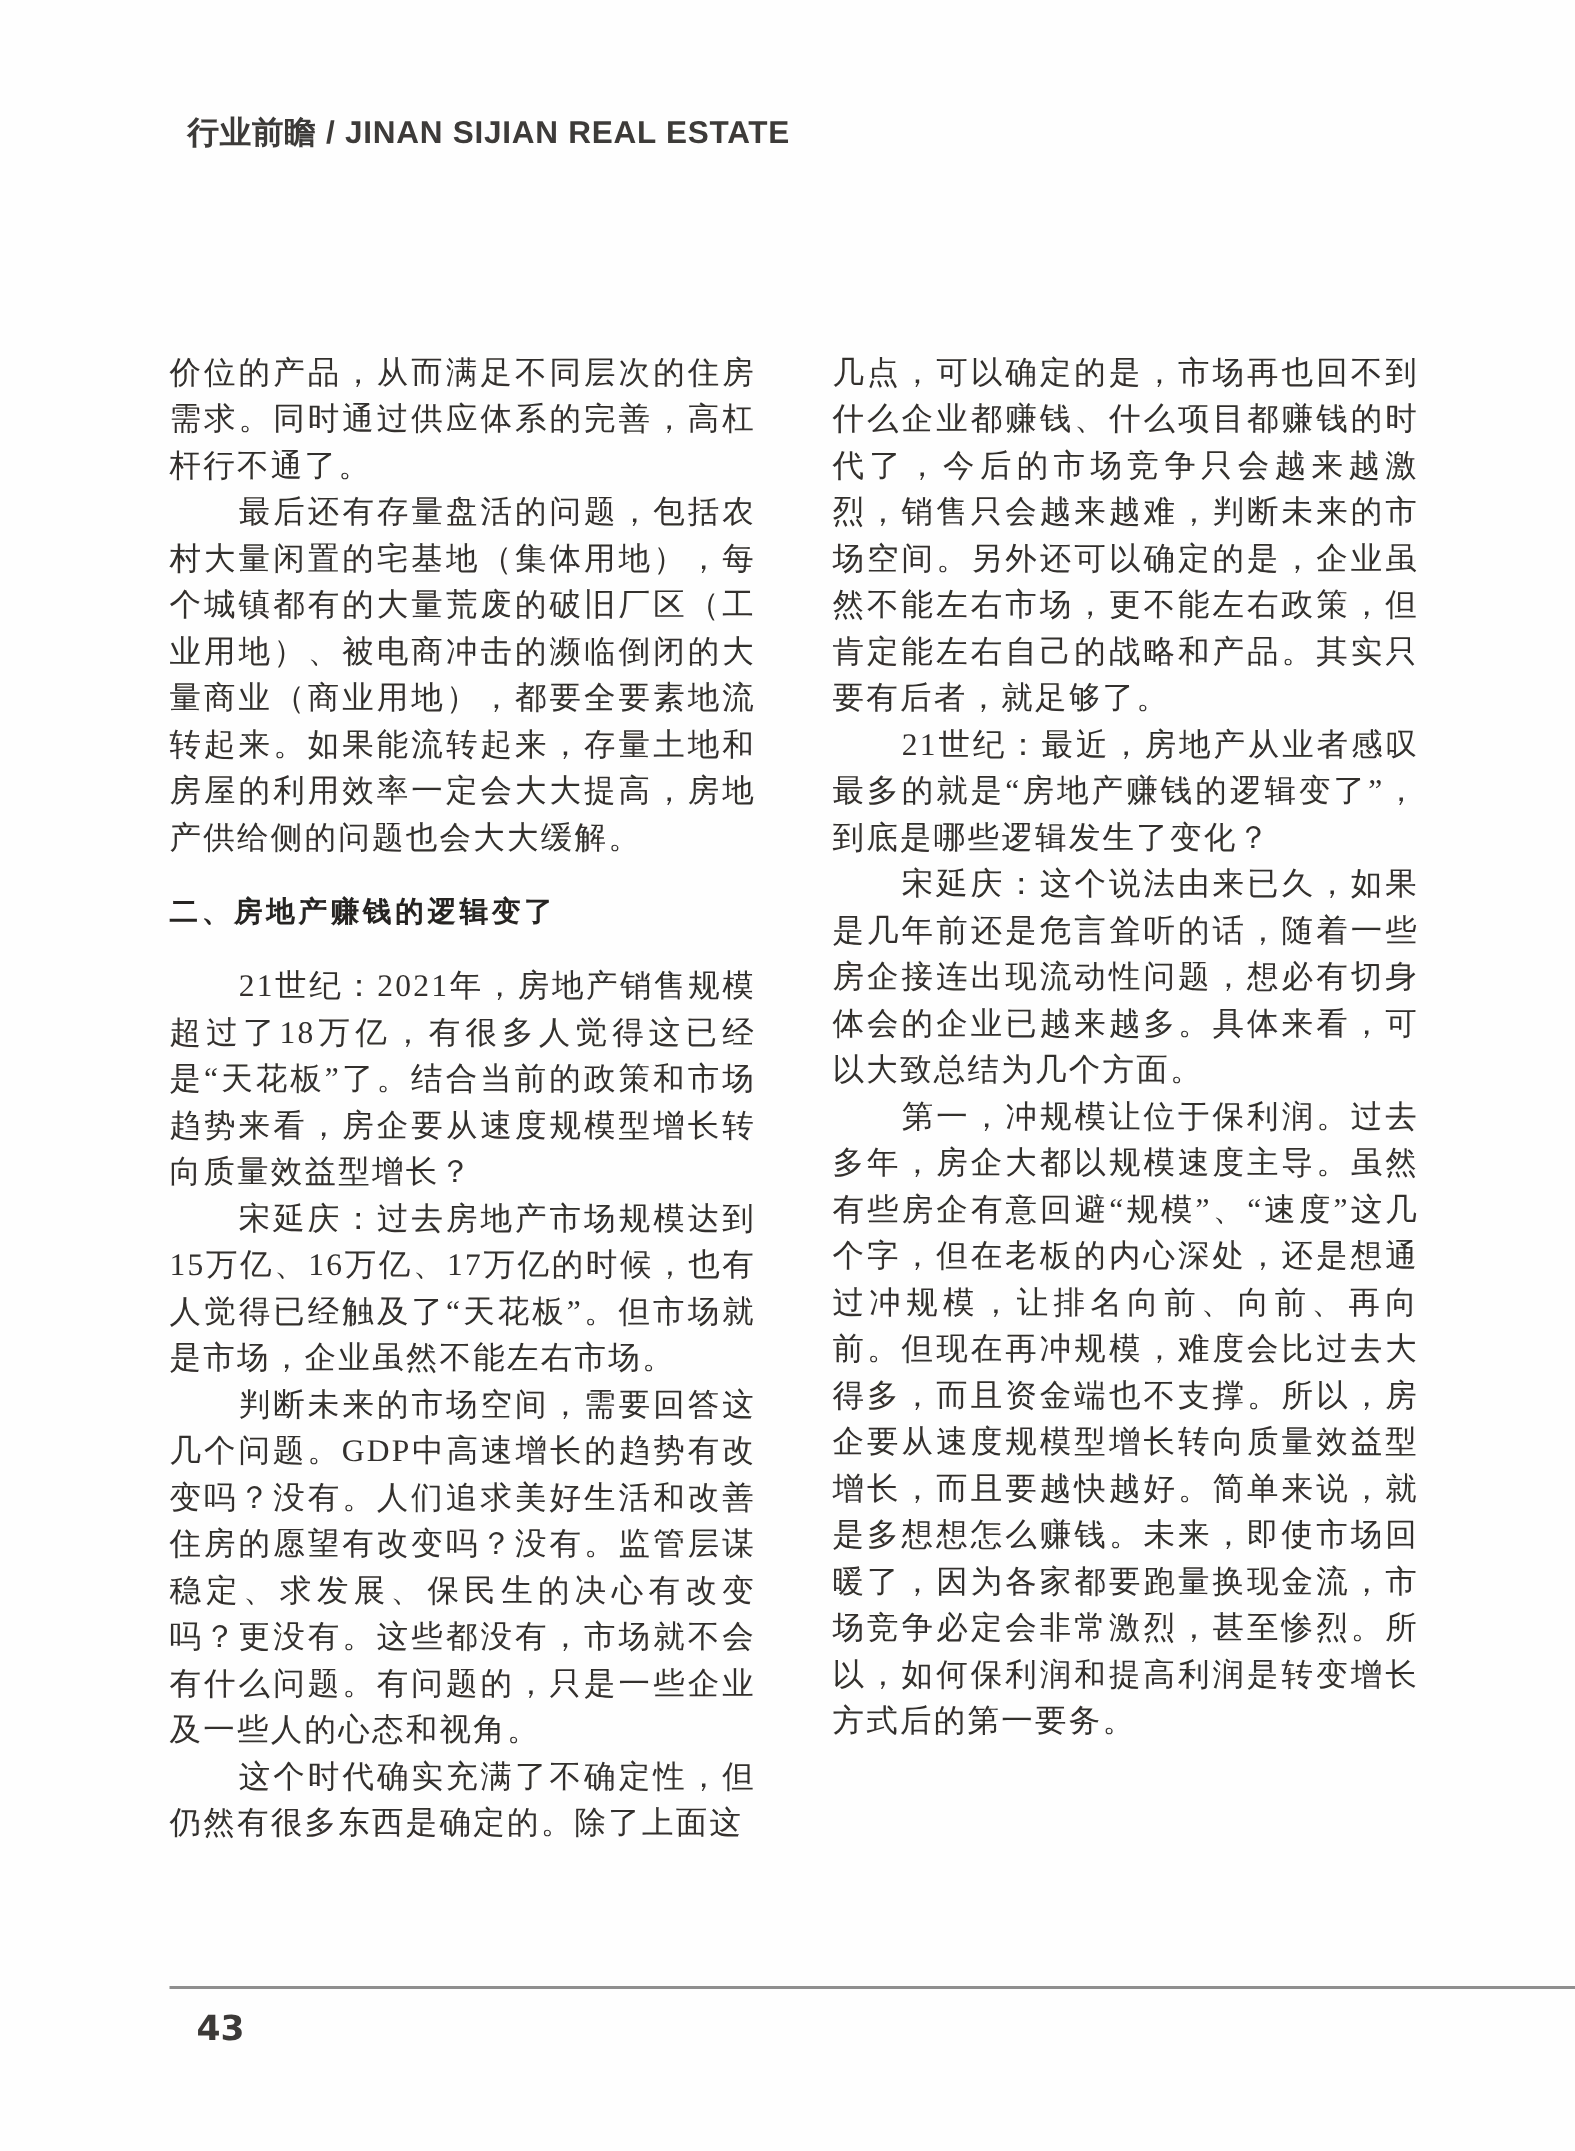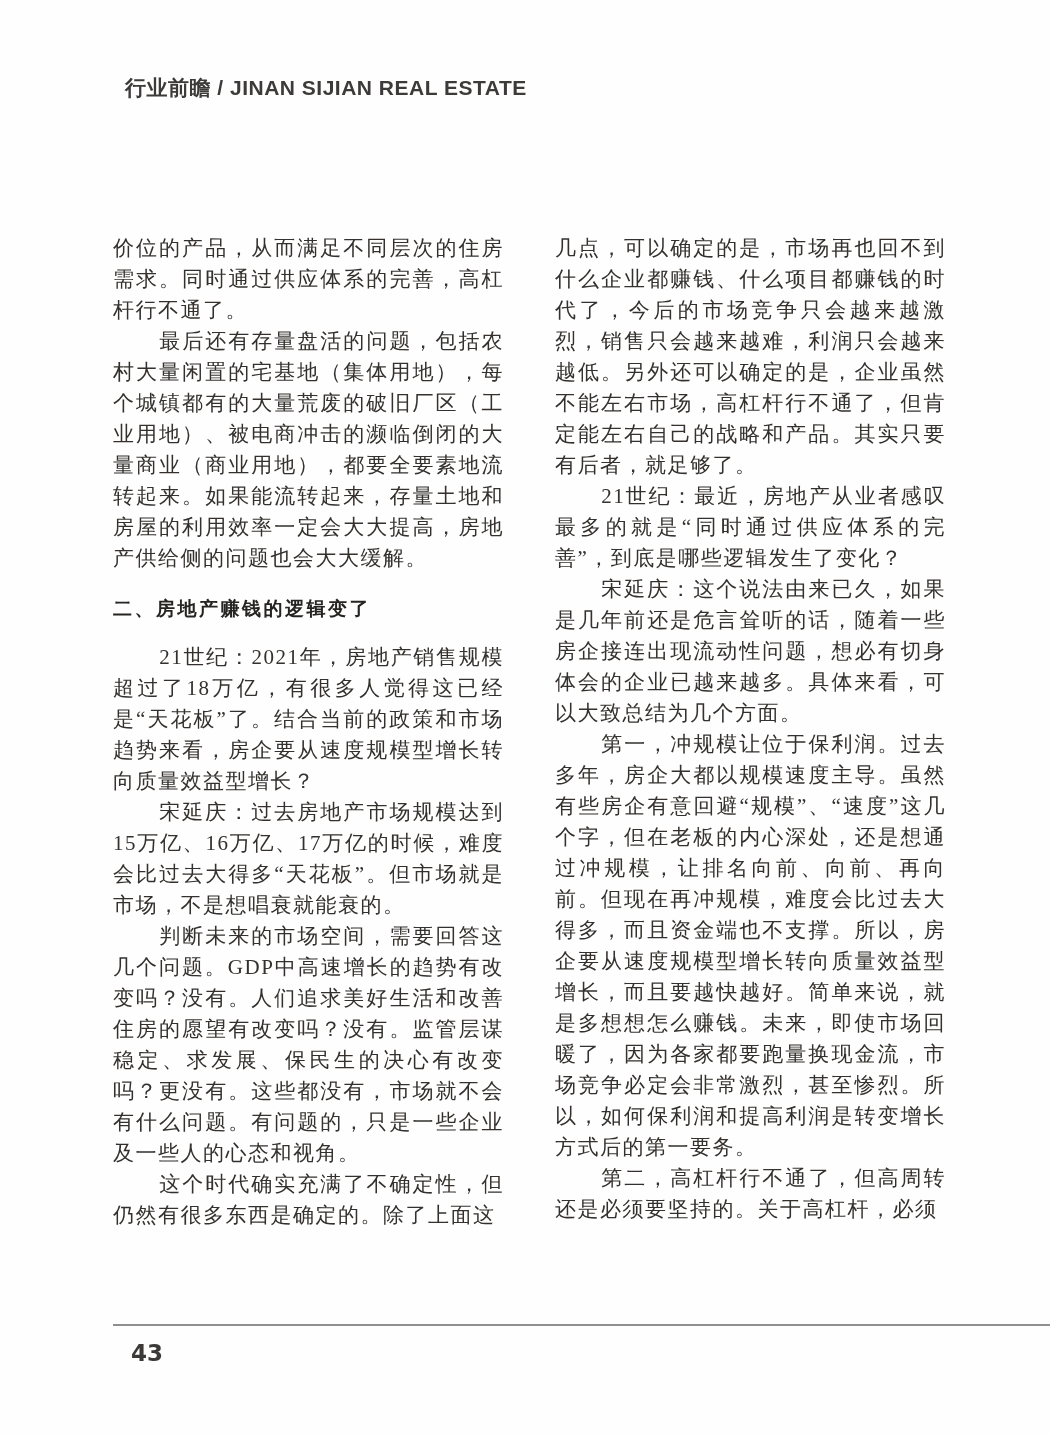--- a/index.html
+++ b/index.html
@@ -85,31 +85,30 @@
 
   <div class="header-title">行业前瞻 / JINAN SIJIAN REAL ESTATE</div>
 
   <div class="article">
 
     <div class="column">
       <p class="body-p">价位的产品，从而满足不同层次的住房需求。同时通过供应体系的完善，高杠杆行不通了。</p>
       <p class="body-p indent">最后还有存量盘活的问题，包括农村大量闲置的宅基地（集体用地），每个城镇都有的大量荒废的破旧厂区（工业用地）、被电商冲击的濒临倒闭的大量商业（商业用地），都要全要素地流转起来。如果能流转起来，存量土地和房屋的利用效率一定会大大提高，房地产供给侧的问题也会大大缓解。</p>
       <h2 class="section-heading">二、房地产赚钱的逻辑变了</h2>
       <p class="body-p indent">21世纪：2021年，房地产销售规模超过了18万亿，有很多人觉得这已经是“天花板”了。结合当前的政策和市场趋势来看，房企要从速度规模型增长转向质量效益型增长？</p>
-      <p class="body-p indent">宋延庆：过去房地产市场规模达到15万亿、16万亿、17万亿的时候，难度会比过去大得多“天花板”。但市场就是市场，不是想唱衰就能衰的。</p>
+      <p class="body-p indent">宋延庆：过去房地产市场规模达到15万亿、16万亿、17万亿的时候，也有人觉得已经触及了“天花板”。但市场就是市场，企业虽然不能左右市场。</p>
       <p class="body-p indent">判断未来的市场空间，需要回答这几个问题。GDP中高速增长的趋势有改变吗？没有。人们追求美好生活和改善住房的愿望有改变吗？没有。监管层谋稳定、求发展、保民生的决心有改变吗？更没有。这些都没有，市场就不会有什么问题。有问题的，只是一些企业及一些人的心态和视角。</p>
       <p class="body-p indent">这个时代确实充满了不确定性，但仍然有很多东西是确定的。除了上面这</p>
     </div>
 
     <div class="column">
-      <p class="body-p">几点，可以确定的是，市场再也回不到什么企业都赚钱、什么项目都赚钱的时代了，今后的市场竞争只会越来越激烈，销售只会越来越难，利润只会越来越低。另外还可以确定的是，企业虽然不能左右市场，高杠杆行不通了，但肯定能左右自己的战略和产品。其实只要有后者，就足够了。</p>
-      <p class="body-p indent">21世纪：最近，房地产从业者感叹最多的就是“同时通过供应体系的完善”，到底是哪些逻辑发生了变化？</p>
+      <p class="body-p">几点，可以确定的是，市场再也回不到什么企业都赚钱、什么项目都赚钱的时代了，今后的市场竞争只会越来越激烈，销售只会越来越难，判断未来的市场空间。另外还可以确定的是，企业虽然不能左右市场，更不能左右政策，但肯定能左右自己的战略和产品。其实只要有后者，就足够了。</p>
+      <p class="body-p indent">21世纪：最近，房地产从业者感叹最多的就是“房地产赚钱的逻辑变了”，到底是哪些逻辑发生了变化？</p>
       <p class="body-p indent">宋延庆：这个说法由来已久，如果是几年前还是危言耸听的话，随着一些房企接连出现流动性问题，想必有切身体会的企业已越来越多。具体来看，可以大致总结为几个方面。</p>
       <p class="body-p indent">第一，冲规模让位于保利润。过去多年，房企大都以规模速度主导。虽然有些房企有意回避“规模”、“速度”这几个字，但在老板的内心深处，还是想通过冲规模，让排名向前、向前、再向前。但现在再冲规模，难度会比过去大得多，而且资金端也不支撑。所以，房企要从速度规模型增长转向质量效益型增长，而且要越快越好。简单来说，就是多想想怎么赚钱。未来，即使市场回暖了，因为各家都要跑量换现金流，市场竞争必定会非常激烈，甚至惨烈。所以，如何保利润和提高利润是转变增长方式后的第一要务。</p>
-      <p class="body-p indent">第二，高杠杆行不通了，但高周转还是必须要坚持的。关于高杠杆，必须</p>
     </div>
 
   </div>
 
   <div class="footer-rule"></div>
 
   <div class="page-number">43</div>
 
 </div>
 

